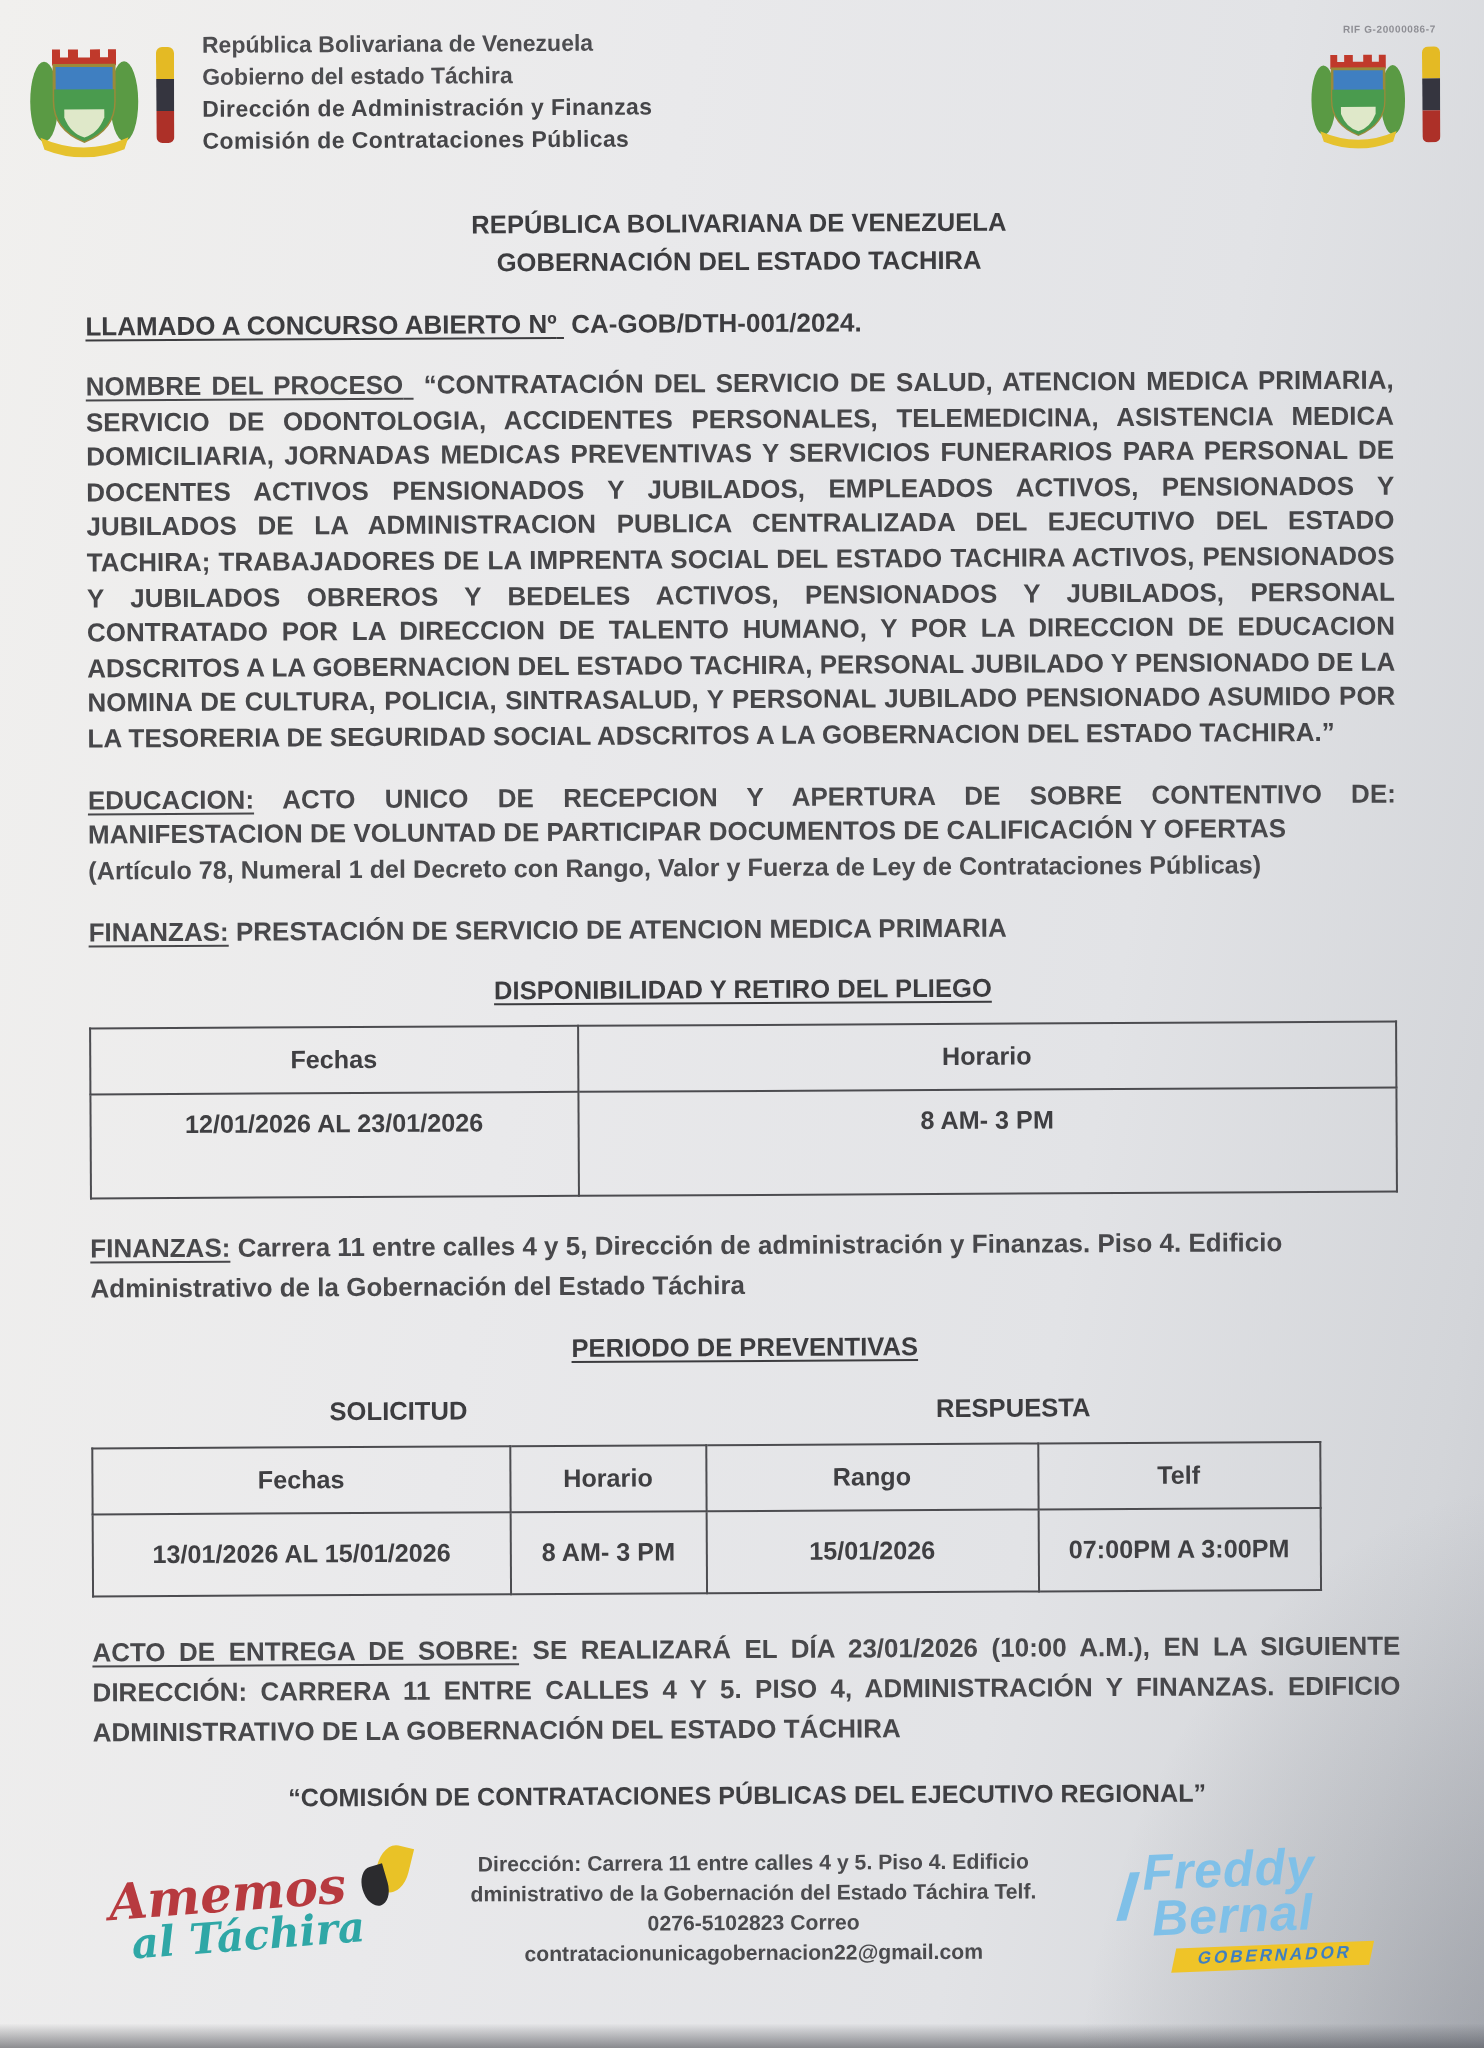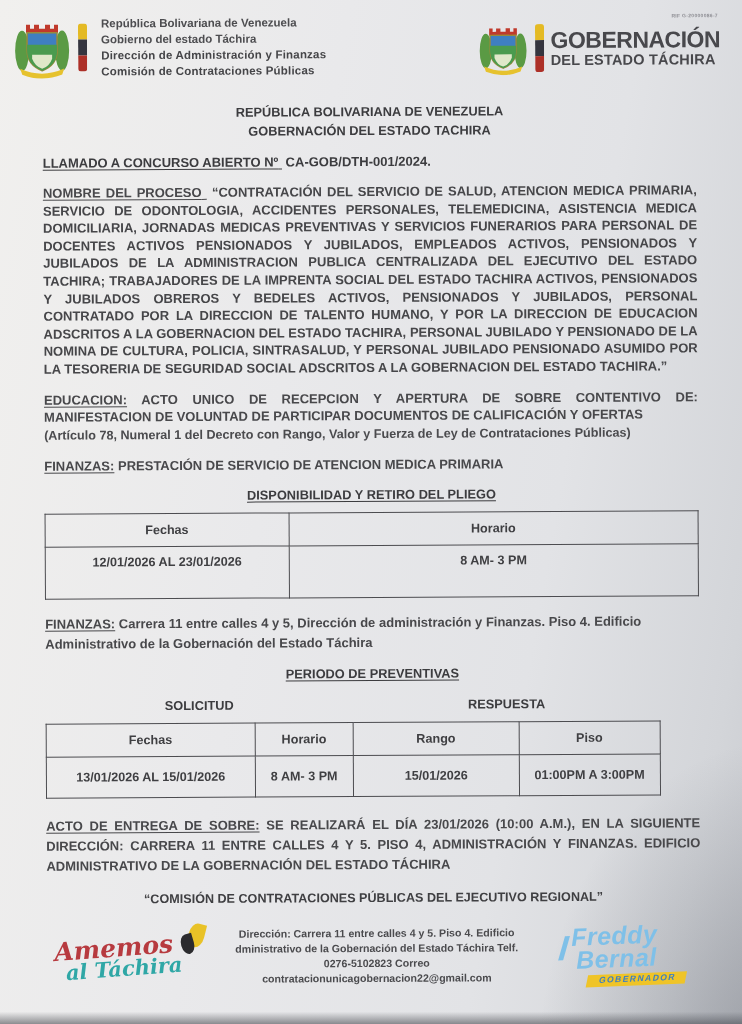--- a/index.html
+++ b/index.html
@@ -106,24 +106,20 @@
         <path d="M15 16 h30 v18 q0 14 -15 20 q-15 -6 -15 -20 Z" fill="#3f7fc1" stroke="#9a8a3a" stroke-width="1.5"></path>
         <path d="M15 28 h30 v6 q0 14 -15 20 q-15 -6 -15 -20 Z" fill="#4a9b4e"></path>
         <path d="M20 38 h20 v4 q-3 8 -10 10 q-7 -2 -10 -10 Z" fill="#dfe8c9"></path>
         <path d="M8 52 q22 10 44 0 l-2 6 q-20 8 -40 0 Z" fill="#e6c22e"></path>
       </svg>
       <div class="stripe">
         <i style="background:#e4ba24"></i>
           <i style="background:#35353f"></i>
           <i style="background:#ad3028"></i>
       </div>
-      <div class="gob-wordmark">
-        <div class="g1">GOBERNACIÓN</div>
-        <div class="g2">DEL ESTADO TÁCHIRA</div>
-      </div>
     </div>
   </div>
 
   <div class="doc">
 
     <div class="doc-title center">
       <div>REPÚBLICA BOLIVARIANA DE VENEZUELA</div>
       <div>GOBERNACIÓN DEL ESTADO TACHIRA</div>
     </div>
 
@@ -178,27 +174,27 @@
       <span>SOLICITUD</span>
       <span>RESPUESTA</span>
     </div>
 
     <table class="t2">
       <tbody>
           <tr>
         <td class="h" style="width:34%">Fechas</td>
         <td class="h" style="width:16%">Horario</td>
         <td class="h" style="width:27%">Rango</td>
-        <td class="h">Piso</td>
+        <td class="h">Telf</td>
       </tr>
       <tr>
         <td class="d">13/01/2026 AL 15/01/2026</td>
         <td class="d">8 AM- 3 PM</td>
         <td class="d">15/01/2026</td>
-        <td class="d">01:00PM A 3:00PM</td>
+        <td class="d">07:00PM A 3:00PM</td>
       </tr>
     </tbody>
       </table>
 
     <p class="para" style="margin-top:18px;line-height:20px">
       <span class="u">ACTO DE ENTREGA DE SOBRE:</span>
       <span>SE REALIZARÁ EL DÍA  23/01/2026 (10:00 A.M.),  EN LA SIGUIENTE DIRECCIÓN: CARRERA 11 ENTRE CALLES 4 Y 5. PISO 4, ADMINISTRACIÓN Y FINANZAS. EDIFICIO ADMINISTRATIVO DE LA GOBERNACIÓN DEL ESTADO TÁCHIRA</span>
     </p>
 
     <div class="comision-line">“COMISIÓN DE CONTRATACIONES PÚBLICAS DEL EJECUTIVO REGIONAL”</div>

